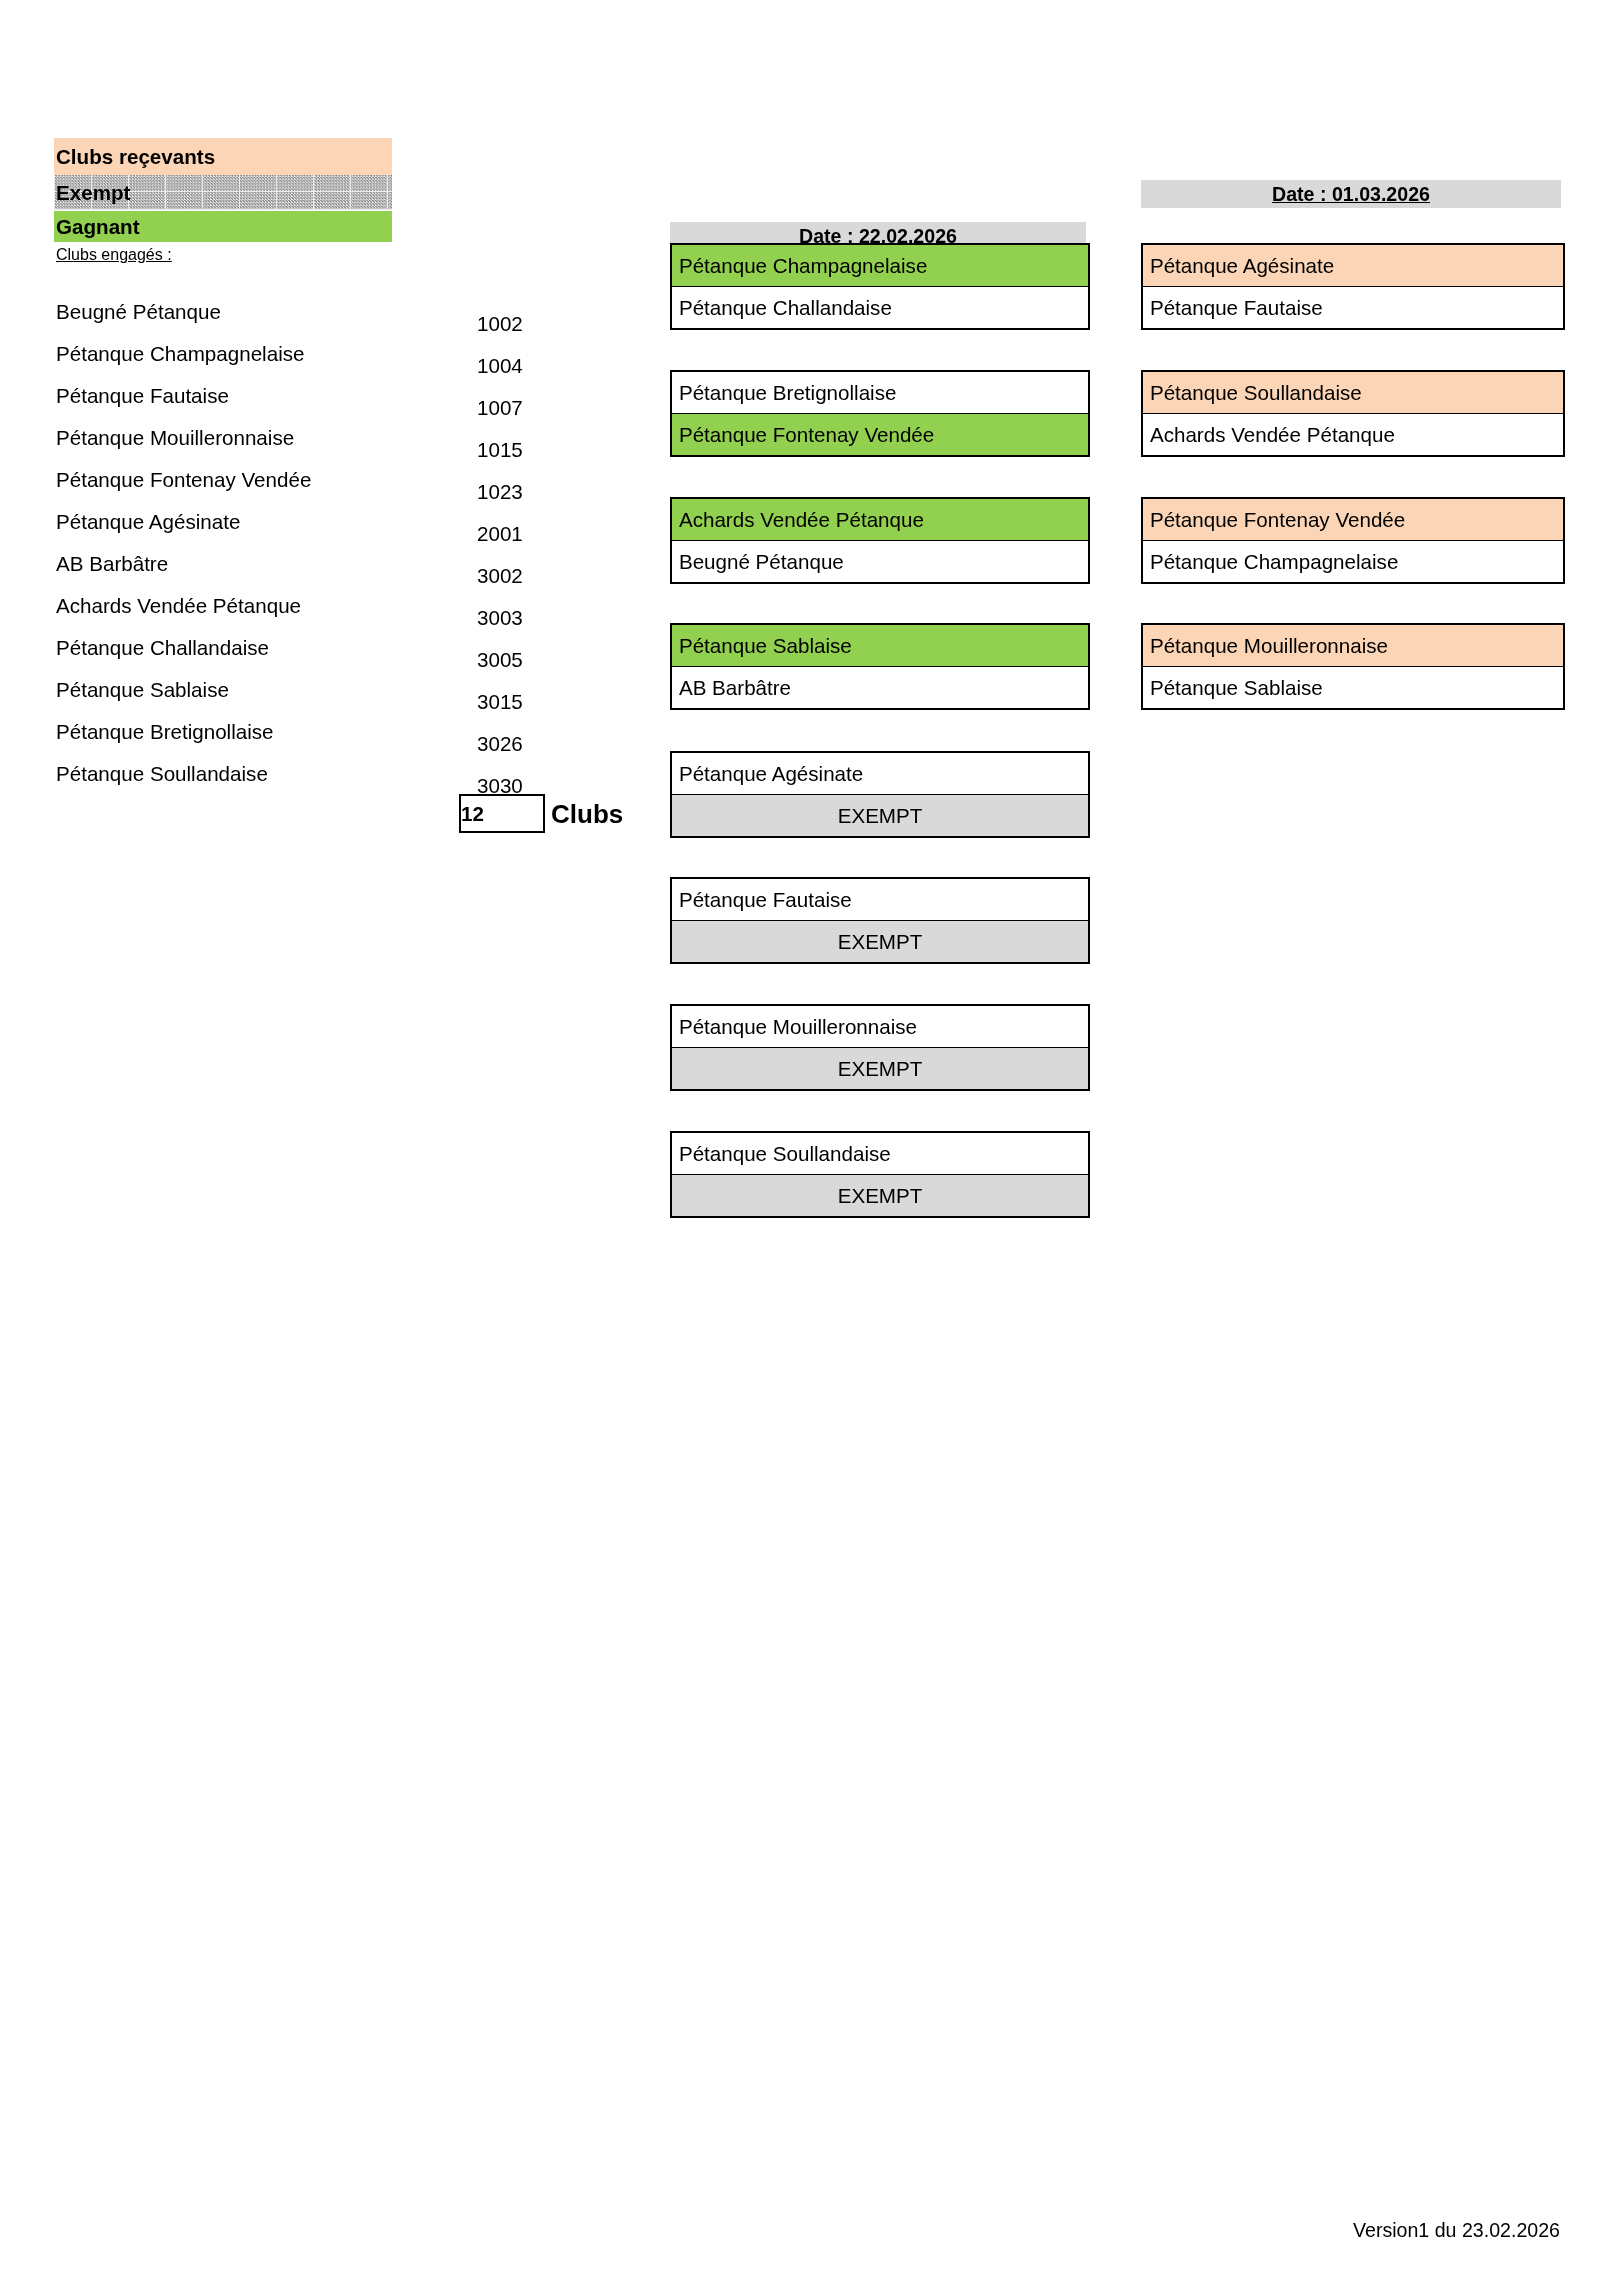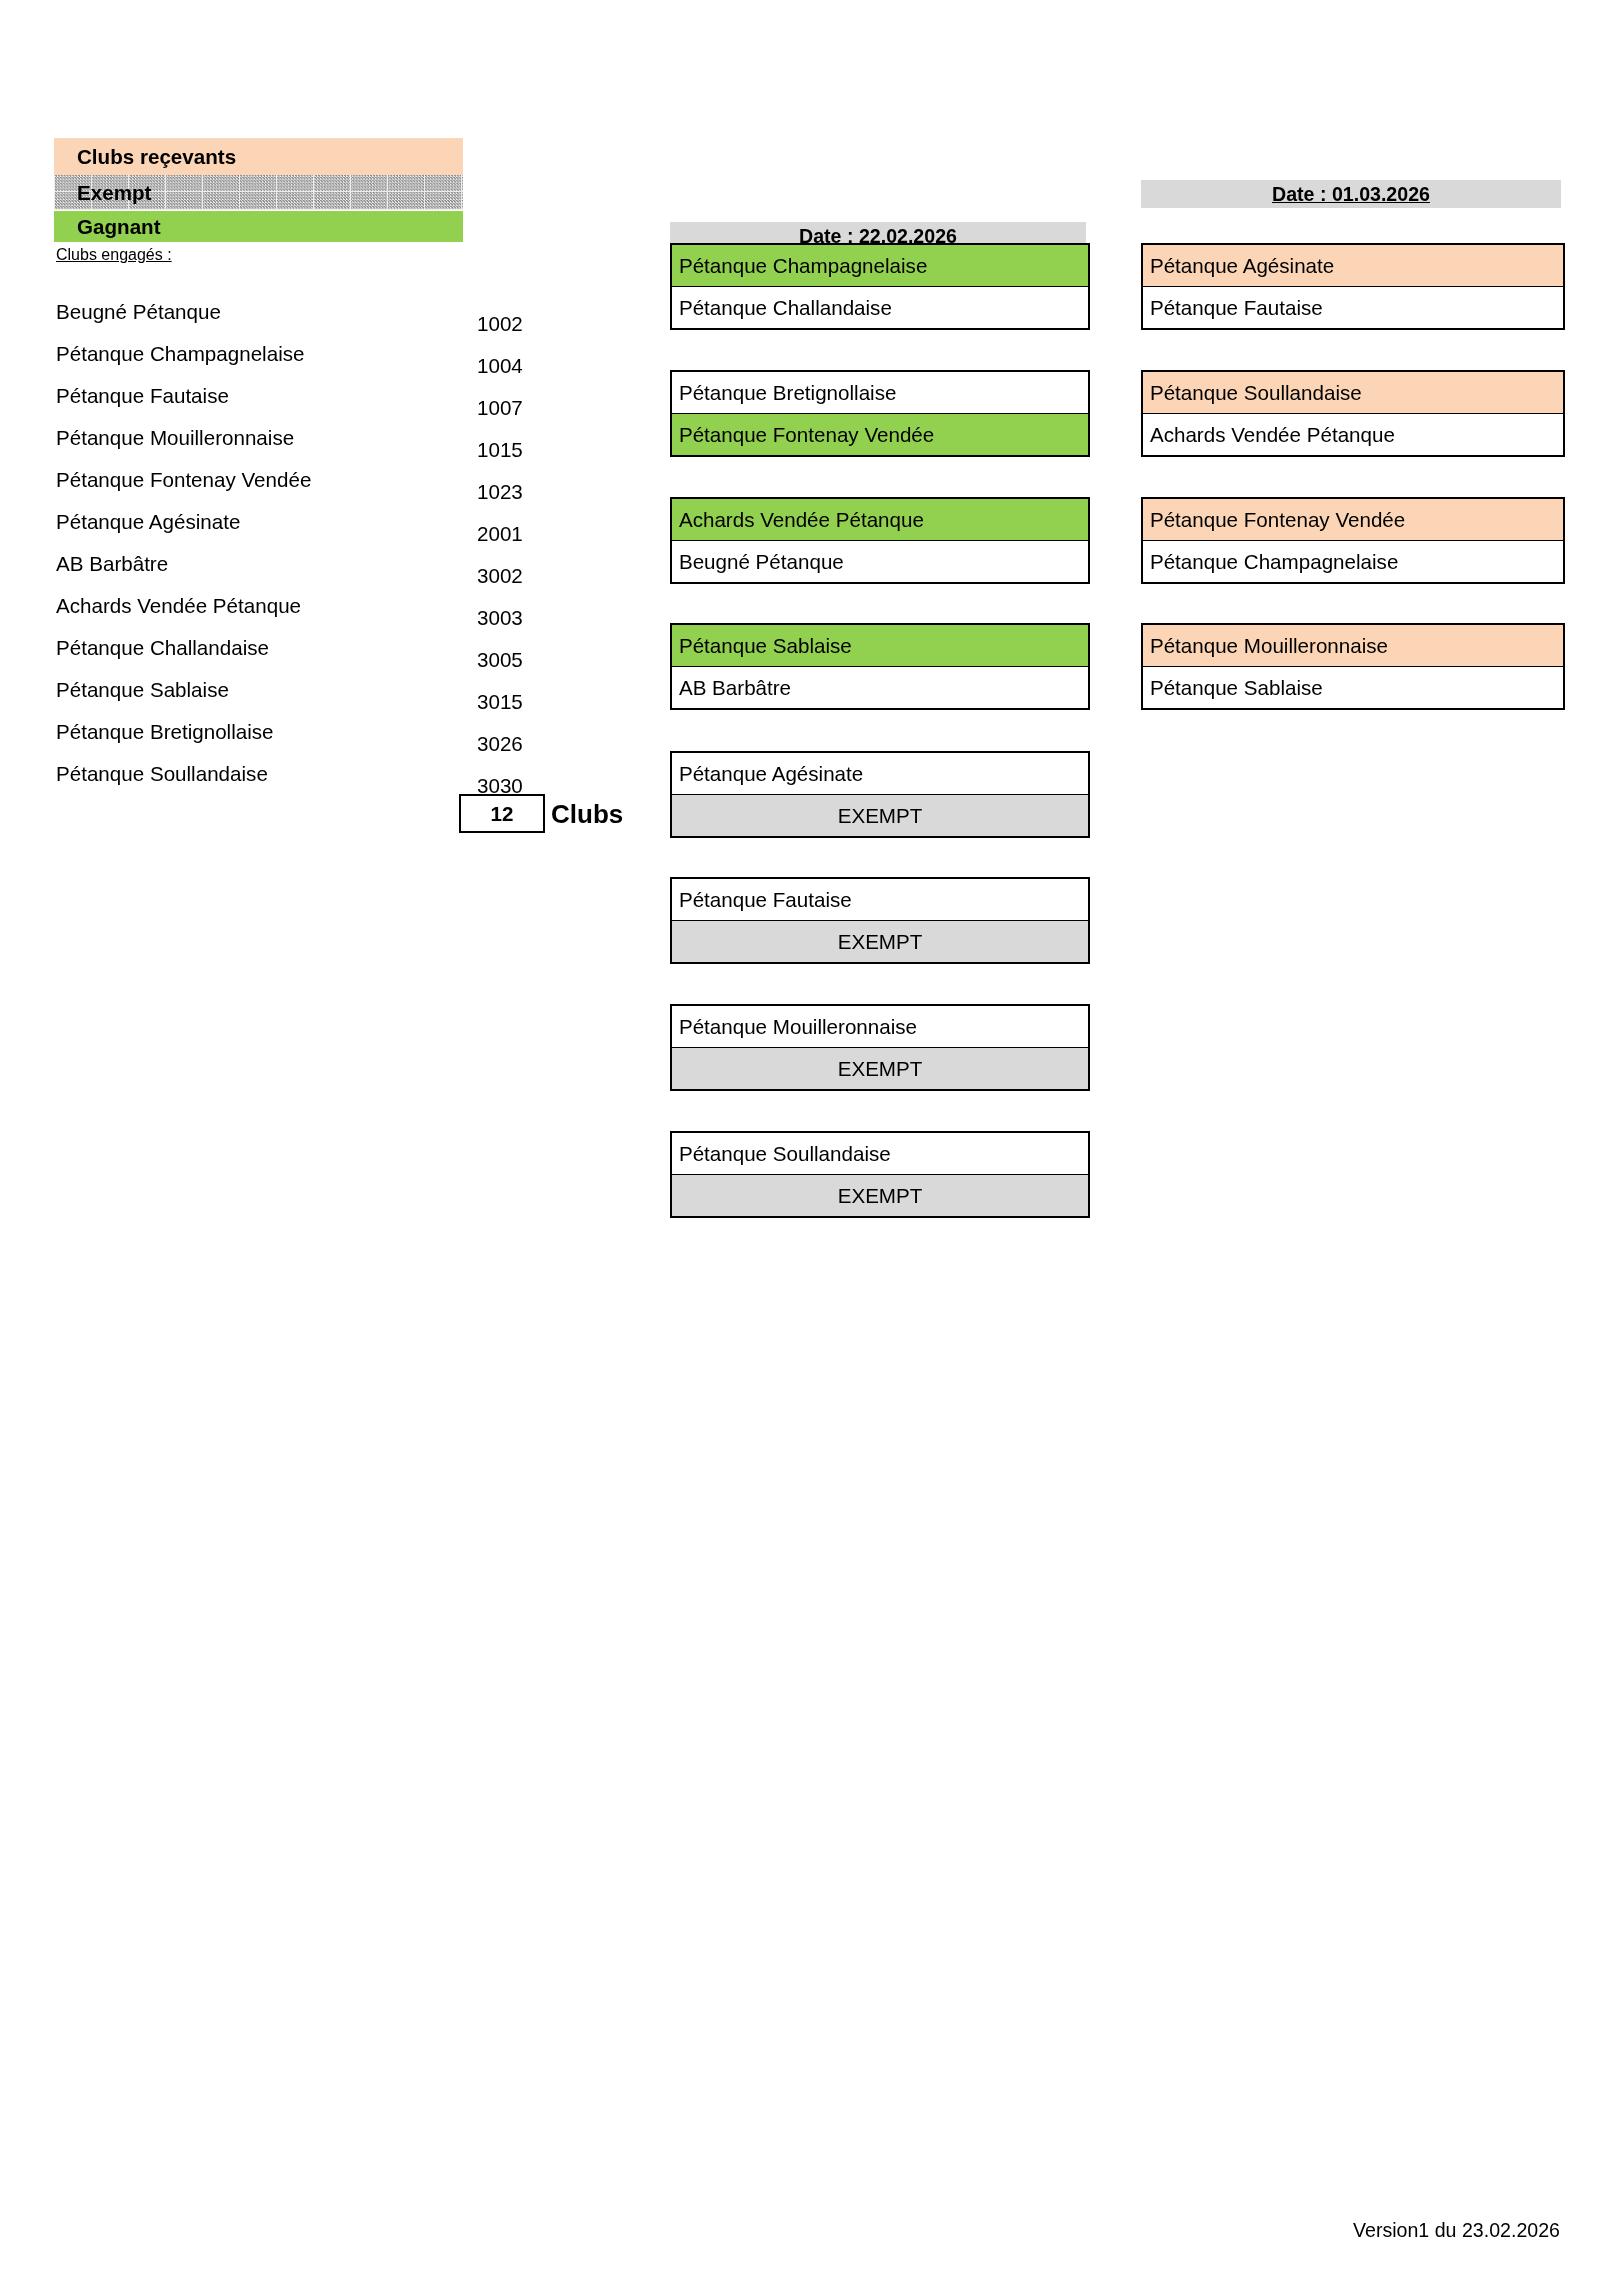--- a/index.html
+++ b/index.html
@@ -12,22 +12,22 @@
 
   
   .title-bar {
     position:absolute; left:54px; top:82px; width:1515px; height:49px;
     background:#76933c; font-weight:bold; font-size:27.4px;
     line-height:49px; text-align:center;
   }
 
   
   .legend-row {
-    position:absolute; left:54px; width:409px;
-    box-sizing:border-box; padding-left:23px;
+    position:absolute; left:54px; width:338px;
+    box-sizing:border-box; padding-left:2px;
     font-weight:bold; font-size:20.6px;
     display:flex; align-items:center;
   }
   .legend-receiving { top:138px; height:37px; background:#fbd5b5; }
   .legend-exempt {
     top:175px; height:35px;
     background:
       repeating-linear-gradient(90deg, #ececec 0 1px, transparent 1px 37px),
       repeating-linear-gradient(0deg, #ececec 0 1px, transparent 1px 17.6px),
       repeating-conic-gradient(#8c8c8c 0% 25%, #ededed 25% 50%);
@@ -41,21 +41,21 @@
     font-size:16px; text-decoration:underline;
   }
   .club-list { position:absolute; left:56px; top:291px; width:549px; }
   .club-row { height:42px; display:flex; align-items:center; font-size:20.6px; }
   .club-name { width:421px; }
   .club-num  { width:88px;margin-top:24px; }
 
   .count-box {
     position:absolute; left:459px; top:794px; width:82px; height:35px;
     border:2.9px solid #000; box-sizing:content-box;
-    font-weight:bold; font-size:20.6px; text-align:center; line-height:35px;
+    font-weight:bold; font-size:20.6px; line-height:35px;
   }
   .count-label {
     position:absolute; left:551px; top:794px; height:41px;
     font-weight:bold; font-size:26px; line-height:41px;
   }
 
   
   .date-header {
     position:absolute; top:180px; height:28px;
     background:#d9d9d9; font-weight:bold; font-size:19.6px;

